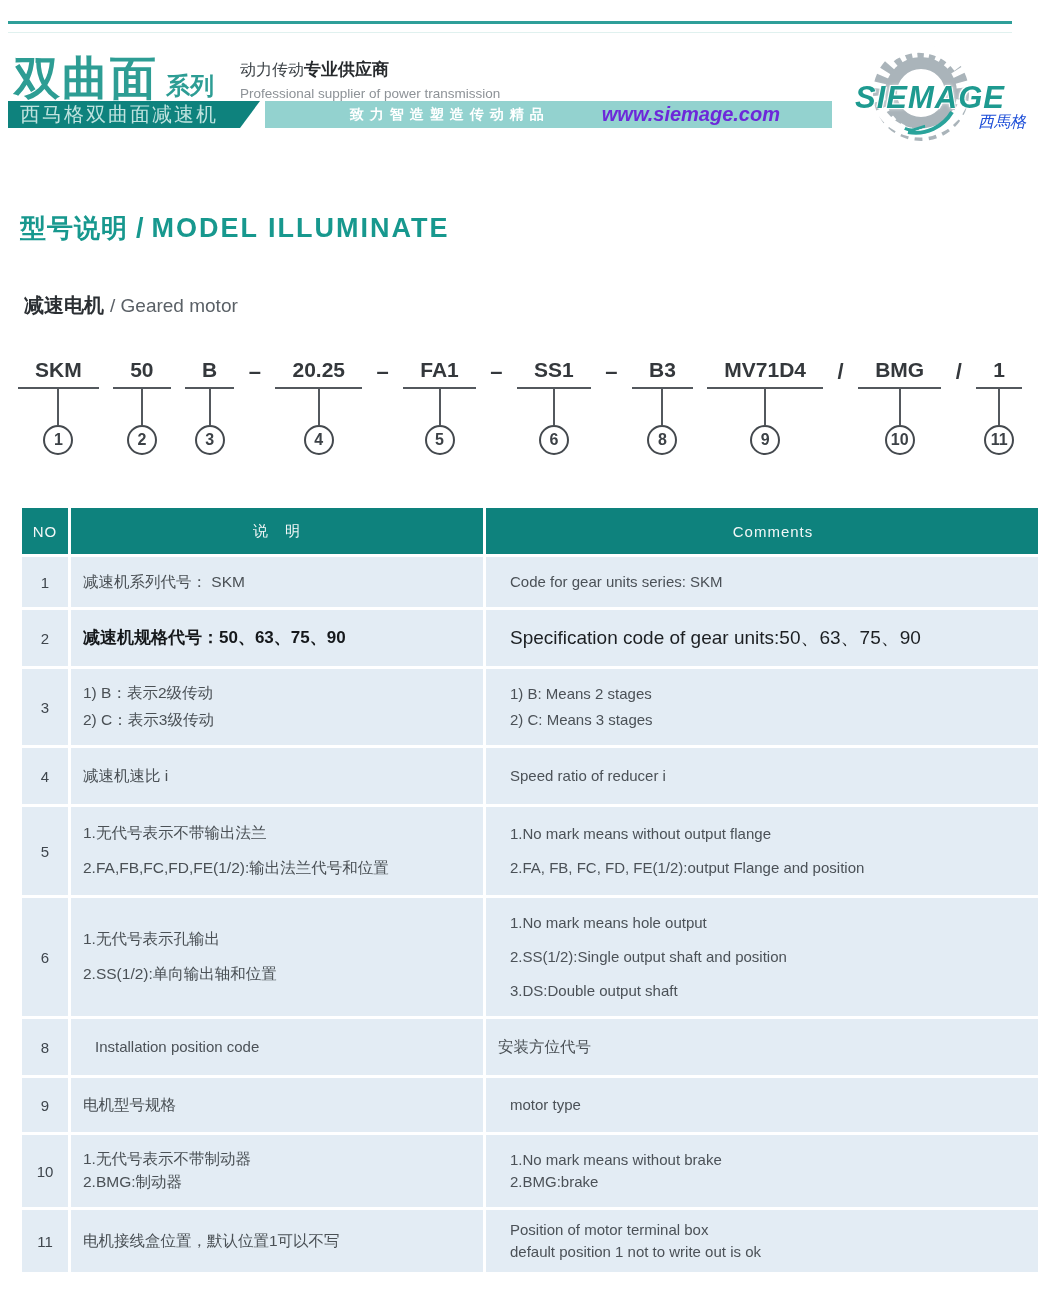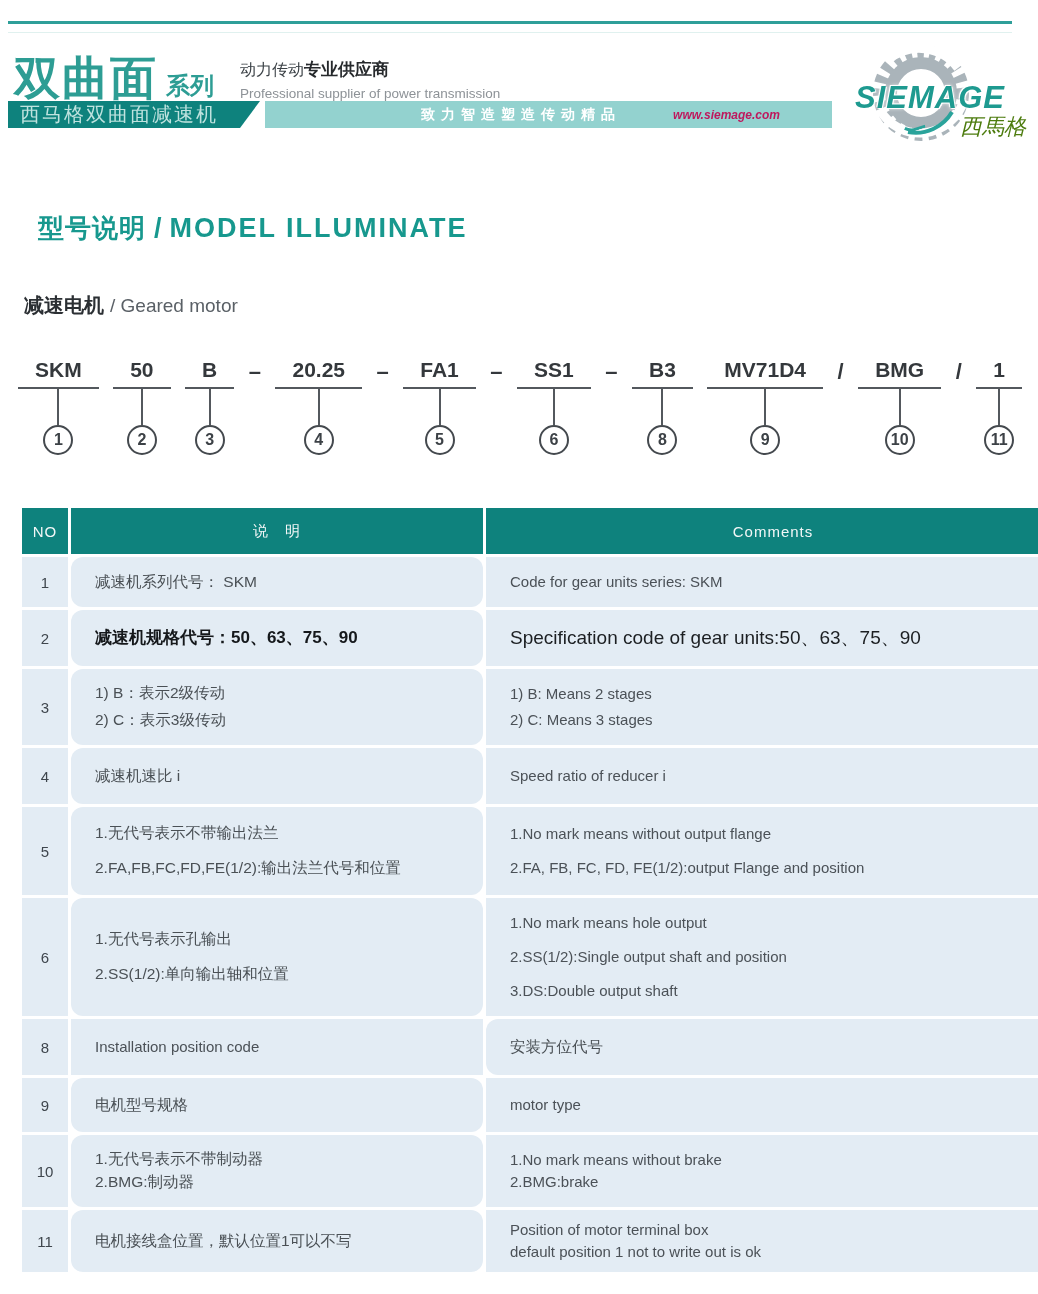--- a/index.html
+++ b/index.html
@@ -30,36 +30,36 @@
   .supplier-en{font-size:13.5px;color:var(--gray);margin-top:5px;}
 
   .banner{position:absolute;left:8px;top:101px;width:1008px;height:27px;display:flex;}
   .banner-left{position:relative;width:252px;height:27px;background:var(--teal);
     clip-path:polygon(0 0,100% 0,calc(100% - 20px) 100%,0 100%);
     color:#bfe3df;font-family:"Liberation Serif","DejaVu Serif",serif;
     font-size:20px;letter-spacing:2px;line-height:26px;padding-left:12px;}
   .banner-right{flex:1;height:27px;background:var(--teal-light);margin-left:5px;
     display:flex;align-items:center;justify-content:flex-end;gap:52px;padding-right:236px;}
   .banner-slogan{color:#ffffff;font-size:14px;font-weight:700;letter-spacing:6px;}
-  .banner-url{color:#be185d;font-size:12px;font-weight:700;font-style:italic;}
+  .banner-url{color:#6d28d9;font-size:20px;font-weight:700;font-style:italic;}
 
   .logo{position:absolute;top:36px;right:10px;width:196px;height:112px;background:#fff;}
   .logo svg{position:absolute;left:34px;top:2px;}
   .logo-name{position:absolute;left:0;top:44px;width:100%;text-align:center;
     font-size:31px;font-style:italic;font-weight:900;color:#1e9a90;letter-spacing:1px;
     text-shadow:0 0 2px #fff,0 0 4px #fff,1px 1px 0 #fff,-1px -1px 0 #fff;}
-  .logo-cn{position:absolute;right:2px;top:76px;font-size:22px;color:#4d7c0f;
+  .logo-cn{position:absolute;right:2px;top:76px;font-size:16px;color:#1d4ed8;
     font-family:"Liberation Serif","DejaVu Serif",serif;font-style:italic;
     text-shadow:0 0 2px #fff,0 0 4px #fff;}
   .logo-swoosh{position:absolute;right:104px;top:80px;width:26px;height:16px;
     border-bottom:3px solid #2aa39b;border-left:3px solid transparent;
     border-radius:0 0 0 18px;transform:rotate(-18deg);}
 
   
-  .section-title{position:absolute;left:38px;top:211px;color:var(--teal-bright);white-space:nowrap;}
+  .section-title{position:absolute;left:20px;top:211px;color:var(--teal-bright);white-space:nowrap;}
   .section-title .cn{font-size:26px;font-weight:800;letter-spacing:1px;}
   .section-title .slash{font-size:27px;font-weight:900;margin:0 8px;}
   .section-title .en{font-size:27px;font-weight:900;letter-spacing:2px;}
   .subtitle{position:absolute;left:24px;top:292px;white-space:nowrap;}
   .subtitle .cn{font-size:20px;font-weight:800;color:#2b2f33;}
   .subtitle .rest{font-size:19px;color:#5a6066;margin-left:6px;}
 
   
   .model-code{position:absolute;left:18px;top:358px;width:1004px;
     display:flex;justify-content:space-between;align-items:flex-start;}
@@ -71,21 +71,21 @@
     font-size:16px;font-weight:700;color:#3c4146;display:flex;align-items:center;justify-content:center;}
   .mc-sep{font-size:22px;font-weight:700;color:#34383c;padding-top:1px;}
 
   
   .mtable{position:absolute;left:22px;top:508px;width:1038px;
     display:grid;grid-template-columns:46px 412px 1fr;gap:3px;background:#fff;}
   .th{background:var(--teal);color:#f2f7f7;font-size:15px;min-height:46px;
     display:flex;align-items:center;justify-content:center;letter-spacing:1px;}
   .td{background:var(--row-bg);display:flex;flex-direction:column;justify-content:center;}
   .no-cell{align-items:center;color:var(--ink);font-size:15px;}
-  .desc-cell{padding-left:24px;color:#4a5055;font-size:15.5px;border-radius:12px;}
+  .desc-cell{padding-left:12px;color:#4a5055;font-size:15.5px;}
   .com-cell{padding-left:24px;color:var(--soft-ink);font-size:15px;}
   .line{margin:3px 0;line-height:1.35;}
   .roomy .line{margin:7px 0;}
   .tight .line{margin:1px 0;}
   .emph.desc-cell .line{font-weight:700;color:#15181b;font-size:17px;}
   .emph.com-cell .line{color:#1c1f22;font-size:19px;}
 </style>
 </head>
 <body>
 

